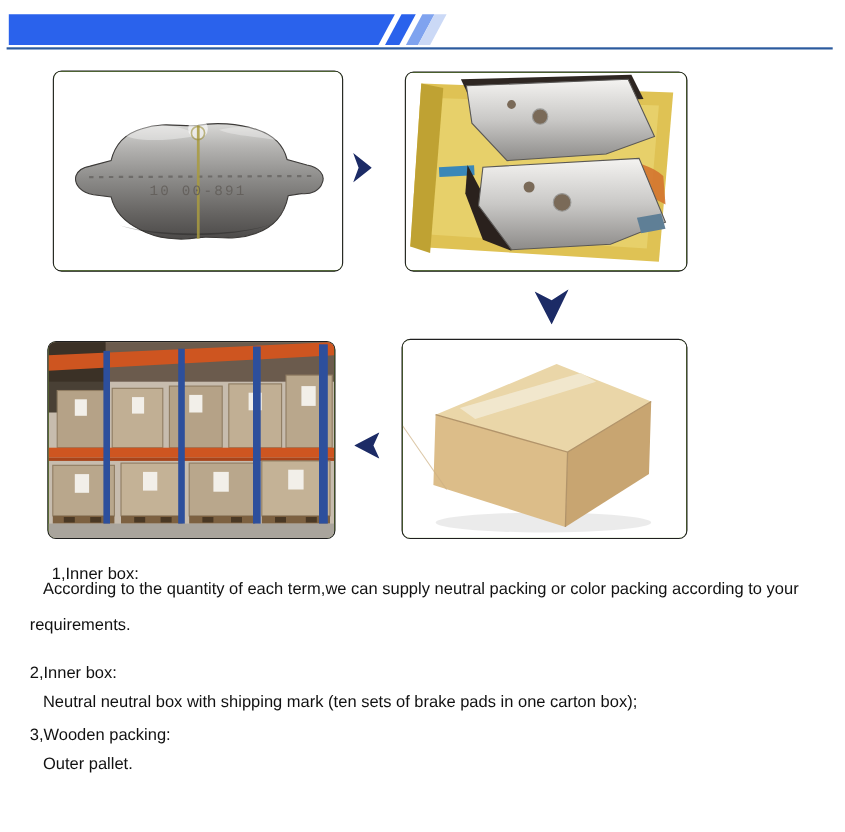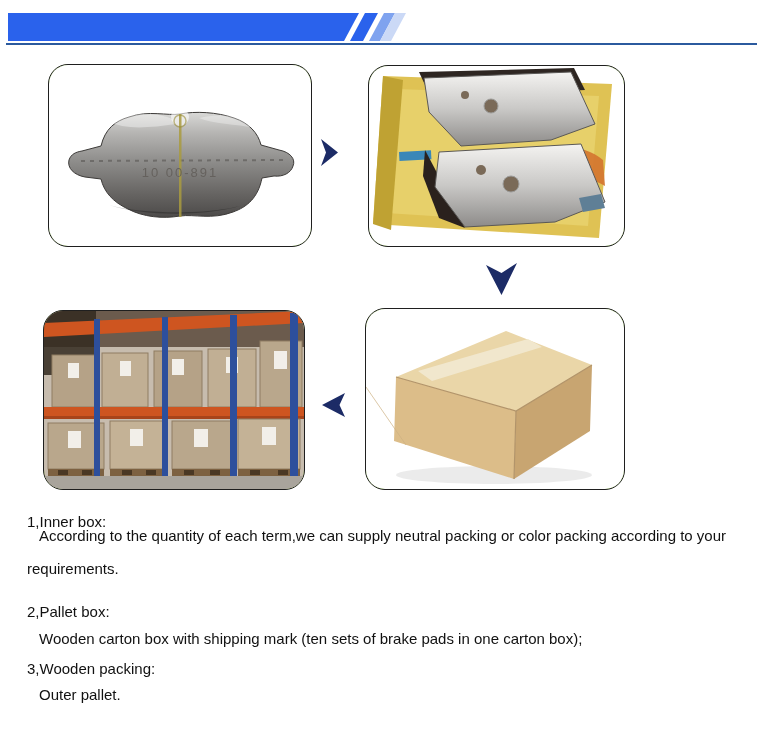--- a/index.html
+++ b/index.html
@@ -6,36 +6,36 @@
   .stage{
     position:relative;width:768px;height:756px;background:#ffffff;overflow:hidden;
     font-family:"Liberation Sans", sans-serif;
   }
   .banner-svg{position:absolute;left:0;top:0;}
   .banner-title{
     position:absolute;left:30px;top:13px;height:28px;display:flex;align-items:center;
     color:#ffffff;font-weight:bold;font-size:21px;letter-spacing:0.5px;white-space:nowrap;margin-top:28px;
   }
   .photo-card{
-    position:absolute;border:1px solid #1f1f1f;border-radius:20px;overflow:hidden;background:#4d7c0f;
+    position:absolute;border:1px solid #1f1f1f;border-radius:8px;overflow:hidden;background:#4d7c0f;font-family:Liberation Mono, monospace;
   }
   .photo-card svg{display:block;}
   .card-pad{left:48px;top:64px;width:262px;height:181px;}
   .card-innerbox{left:368px;top:65px;width:255px;height:180px;}
   .card-carton{left:365px;top:308px;width:258px;height:180px;}
   .card-warehouse{left:43px;top:310px;width:260px;height:178px;}
   .arrow{position:absolute;}
   .arrow-right{left:321px;top:139px;}
   .arrow-down{left:486px;top:263px;}
   .arrow-left{left:322px;top:393px;}
   .note-line{
     position:absolute;left:27px;font-size:15px;color:#111111;white-space:nowrap;line-height:20px;
   }
   .note-line.indent{left:39px;}
-  .nl-0{top:512px;} .nl-1{top:526px;} .nl-2{top:559px;} .nl-3{top:602px;}
+  .nl-0{top:512px;margin-left:20px;} .nl-1{top:526px;} .nl-2{top:559px;} .nl-3{top:602px;}
   .nl-4{top:629px;} .nl-5{top:659px;} .nl-6{top:685px;}
 </style>
 </head>
 <body>
 
 <div class="stage">
 
   <svg class="banner-svg" width="768" height="50" viewBox="0 0 768 50">
     <polygon points="8,13 359,13 344,41 8,41" fill="#2A62EC"></polygon>
     <polygon points="365,13 378,13 363,41 350,41" fill="#2A62EC"></polygon>
@@ -186,19 +186,19 @@
         <rect x="186" y="4" width="7" height="161" fill="#2D4F9C"></rect>
         <rect x="246" y="2" width="8" height="163" fill="#2D4F9C"></rect>
       </g>
     </svg>
   </div>
 
   <div>
     <div class="note-line nl-0">1,Inner box:</div>
     <div class="note-line nl-1 indent">According to the quantity of each term,we can supply neutral packing or color packing according to your</div>
     <div class="note-line nl-2">requirements.</div>
-    <div class="note-line nl-3">2,Pallet box:</div>
-    <div class="note-line nl-4 indent">Wooden carton box with shipping mark (ten sets of brake pads in one carton box);</div>
+    <div class="note-line nl-3">2,Inner box:</div>
+    <div class="note-line nl-4 indent">Neutral neutral box with shipping mark (ten sets of brake pads in one carton box);</div>
     <div class="note-line nl-5">3,Wooden packing:</div>
     <div class="note-line nl-6 indent">Outer pallet.</div>
   </div>
 
 </div>
 
 </body></html>

